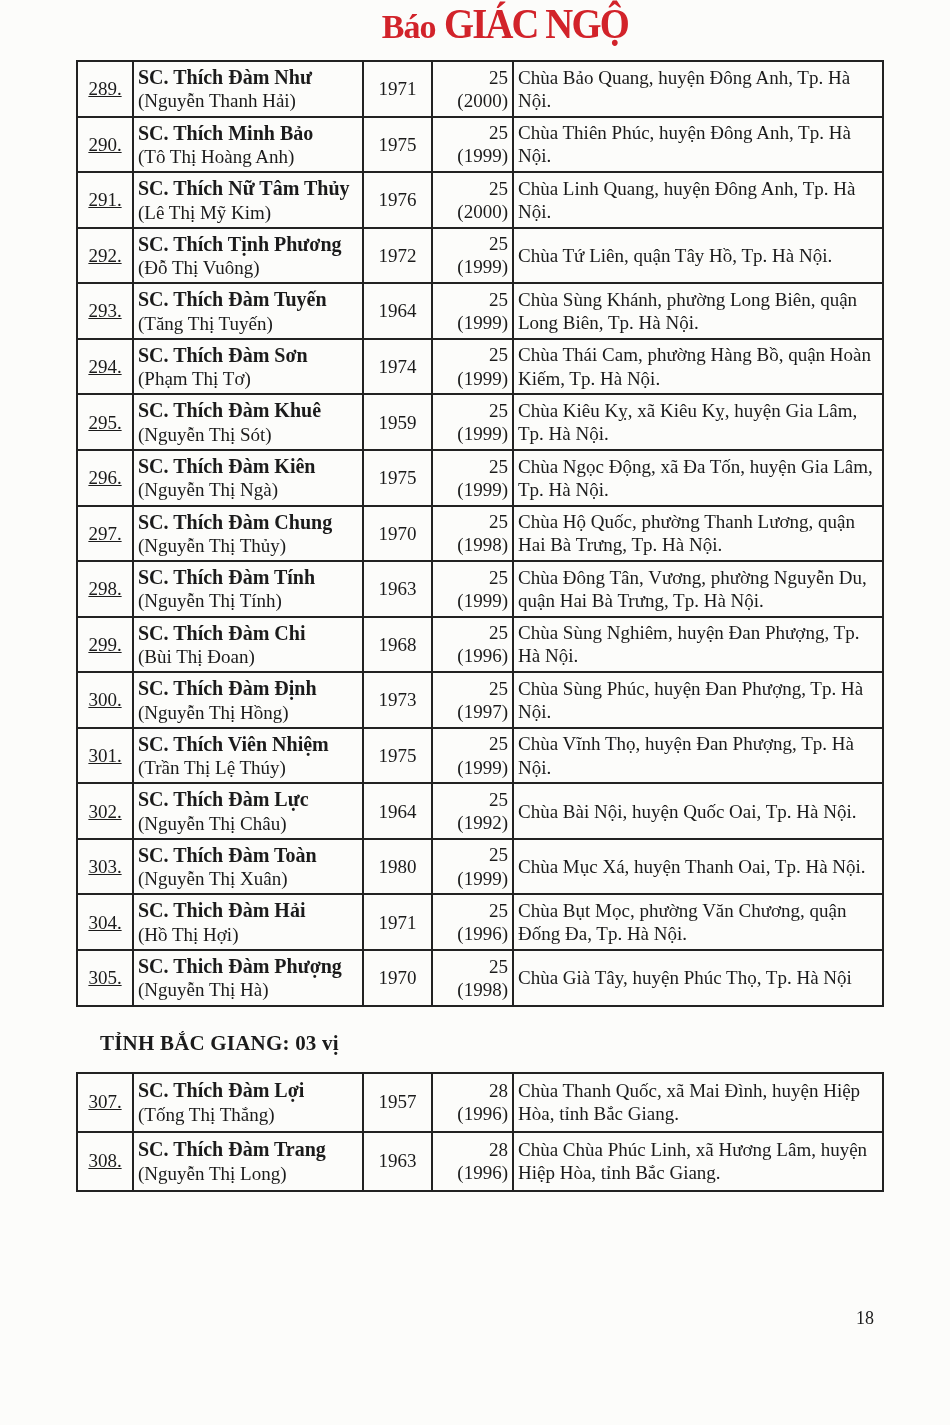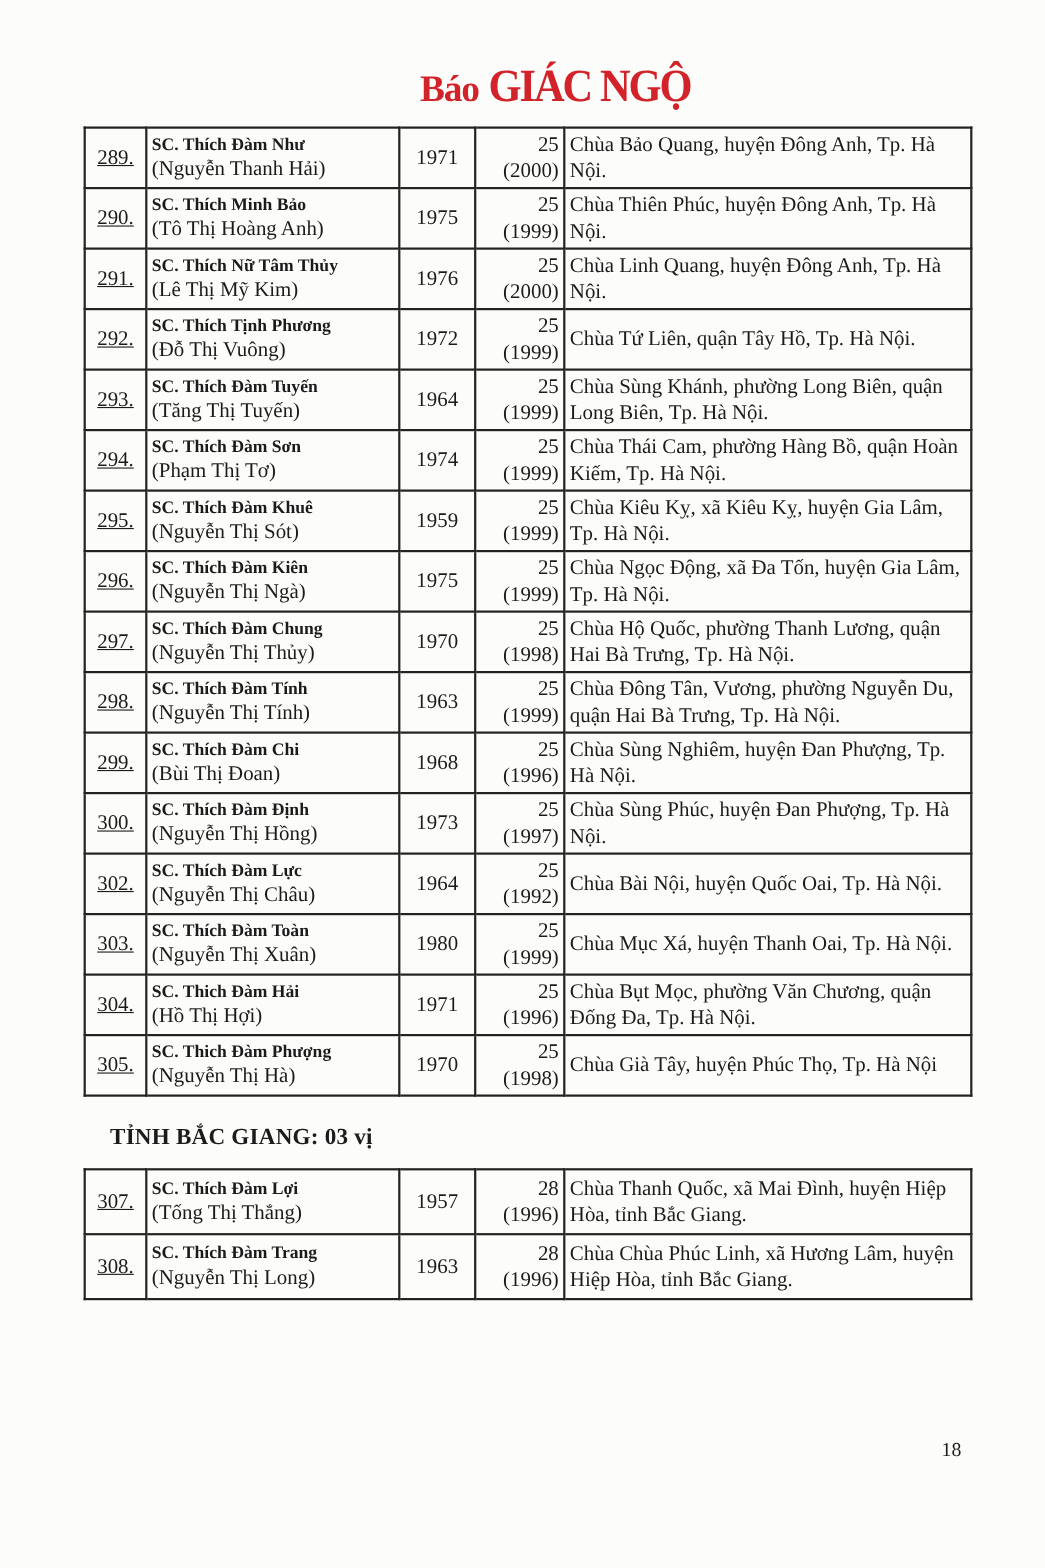--- a/index.html
+++ b/index.html
@@ -7,21 +7,21 @@
     width:950px;height:1425px;
     background:#fcfcfa;
     font-family:"Liberation Serif","DejaVu Serif",serif;
     color:#1b1b1b;
     position:relative;
     overflow:hidden;
   }
   .page{position:relative;width:950px;height:1425px;}
 
   
-  .logo-wrap{width:100%;text-align:center;padding-top:55px;}
+  .logo-wrap{width:100%;text-align:center;}
   .logo{display:inline-block;position:relative;left:38px;white-space:nowrap;}
   .logo .prefix{
     font-size:34px;font-weight:700;letter-spacing:-1px;
     vertical-align:baseline;
   }
   .logo .title{
     font-size:42px;font-weight:700;letter-spacing:-2px;
     margin-left:9px;
     transform:scaleX(.92);display:inline-block;transform-origin:left;
   }
@@ -35,21 +35,21 @@
   table.clergy td{
     border:2px solid #222;
     vertical-align:middle;
     font-size:19px;line-height:1.22;
     padding:3px 4px;
   }
   .t1 td{height:47px;}
   .t2 td{height:51px;}
   td.c-no{text-align:center;font-size:20px;text-decoration:underline;}
   td.c-name{padding-left:8px;}
-  td.c-name .nm{font-weight:700;font-size:16px;}
+  td.c-name .nm{font-weight:700;font-size:20px;}
   td.c-name .ln{font-weight:400;font-size:19px;}
   td.c-year{text-align:center;font-size:20px;}
   td.c-ord{text-align:right;font-size:20px;}
   td.c-addr{padding-left:8px;padding-right:6px;}
 
   
   .section-heading{
     margin:24px 0 16px 100px;
     font-weight:700;font-size:21px;
     letter-spacing:.2px;
@@ -243,20 +243,33 @@
       <div class="ln">(Nguyễn Thị Hồng)</div>
     </td>
     <td class="c-year">1973</td>
     <td class="c-ord">
       <div>25</div>
       <div>(1997)</div>
     </td>
     <td class="c-addr">Chùa Sùng Phúc, huyện Đan Phượng, Tp. Hà Nội.</td>
   </tr>
 
+  <tr>
+    <td class="c-no">301.</td>
+    <td class="c-name">
+      <div class="nm">SC. Thích Viên Nhiệm</div>
+      <div class="ln">(Trần Thị Lệ Thúy)</div>
+    </td>
+    <td class="c-year">1975</td>
+    <td class="c-ord">
+      <div>25</div>
+      <div>(1999)</div>
+    </td>
+    <td class="c-addr">Chùa Vĩnh Thọ, huyện Đan Phượng, Tp. Hà Nội.</td>
+  </tr>
 
   <tr>
     <td class="c-no">302.</td>
     <td class="c-name">
       <div class="nm">SC. Thích Đàm Lực</div>
       <div class="ln">(Nguyễn Thị Châu)</div>
     </td>
     <td class="c-year">1964</td>
     <td class="c-ord">
       <div>25</div>

